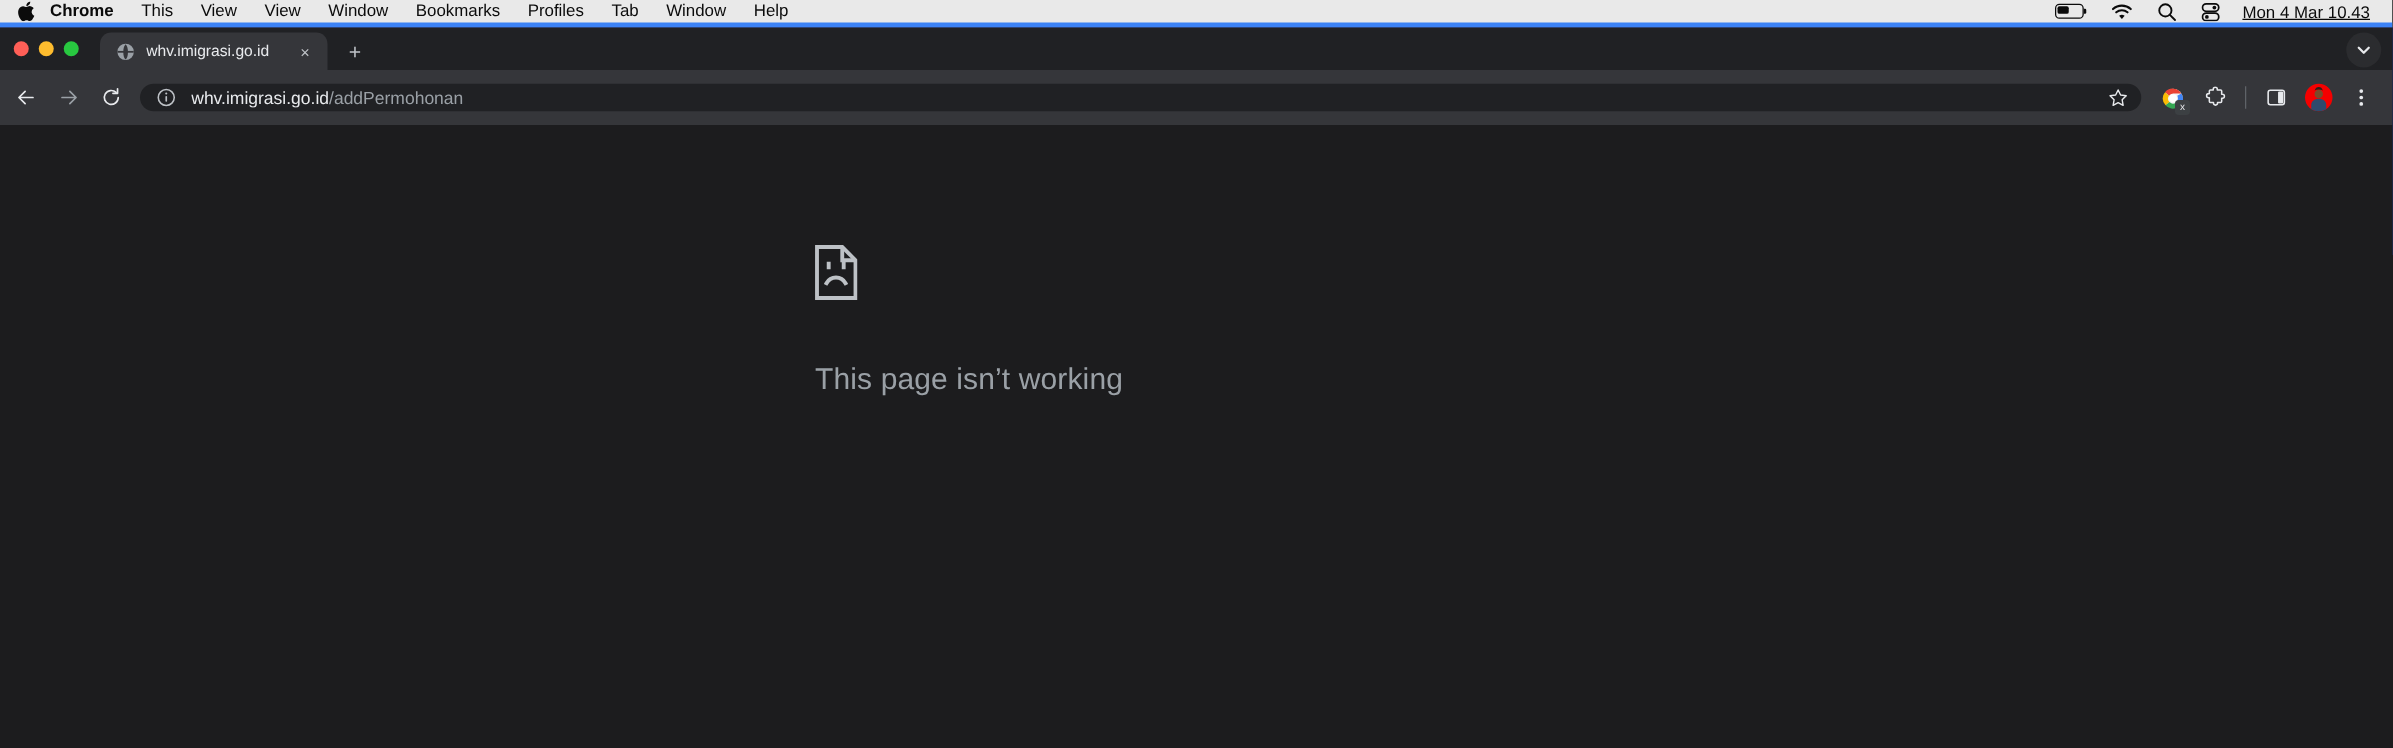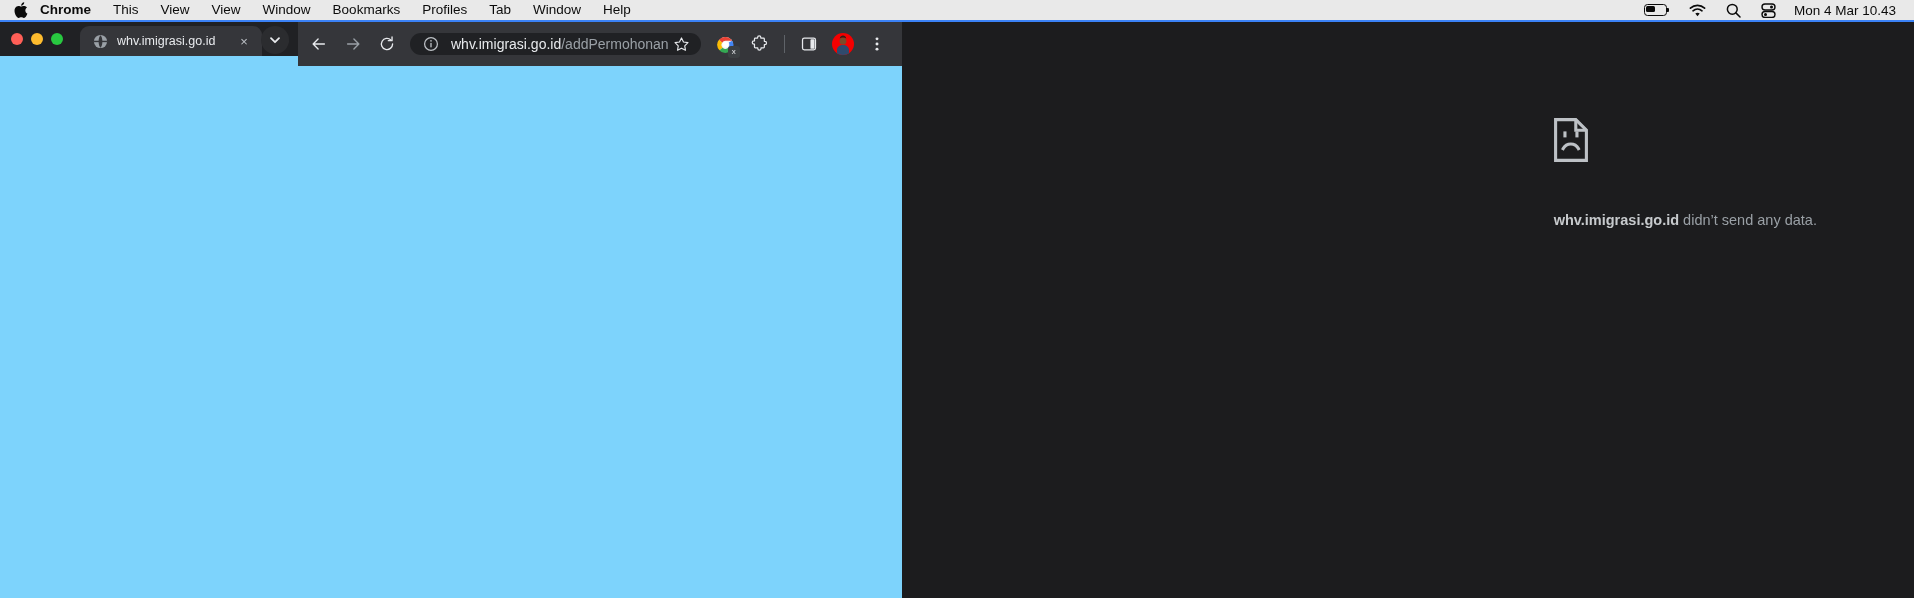--- a/index.html
+++ b/index.html
@@ -11,47 +11,47 @@
   }
 
   
   .menubar {
     height:22px; width:100%;
     background:#e9e9e9;
     display:flex; align-items:center;
     padding:0 14px 0 10px;
     color:#0b0b0b;
     font-size:13.5px;
-    border-bottom:2px solid #3b82f6;
+    border-bottom:4px solid #3b82f6;
   }
   .apple-logo { width:22px; display:flex; justify-content:center; align-items:center; }
   .apple-logo svg { display:block; }
   .menubar-item { padding:0 11px; white-space:nowrap; line-height:22px; }
   .menubar-item.bold { font-weight:bold; padding-left:8px; }
   .menubar-spacer { flex:1; }
   .status-item { display:flex; align-items:center; justify-content:center; padding:0 10px; }
-  .clock { font-size:13.5px; padding:0 4px 0 8px; white-space:nowrap; }
+  .clock { font-size:13.5px; padding:0 4px 0 8px; white-space:nowrap;text-decoration:underline; }
 
   
   .battery { position:relative; width:25px; height:12px; }
   .battery-body {
     position:absolute; left:0; top:0; width:23px; height:12px;
     border:1.3px solid #0b0b0b; border-radius:3.5px;
   }
   .battery-fill {
     position:absolute; left:1.8px; top:1.8px; width:9px; height:6.5px;
     background:#0b0b0b; border-radius:1.5px;
   }
   .battery-tip {
     position:absolute; right:0; top:4px; width:2px; height:4px;
     background:#0b0b0b; border-radius:0 1px 1px 0;
   }
 
   
-  .chrome-window { width:100%; height:576px; background:#7dd3fc; display:flex; flex-direction:row; }
+  .chrome-window { width:100%; height:576px; background:#1d4ed8; display:flex; flex-direction:column; }
 
   
   .tabstrip {
     height:34px; background:#202124;
     display:flex; align-items:flex-end; padding-left:11px; position:relative;
   }
   .traffic-lights { display:flex; align-items:center; gap:8px; height:34px; padding-right:17px; }
   .light { width:12px; height:12px; border-radius:50%; }
   .light.red { background:#ff5f57; }
   .light.yellow { background:#febc2e; }
@@ -314,19 +314,17 @@
     <div class="sad-doc">
       <svg width="34" height="44" viewBox="0 0 34 44">
         <path d="M1.6 1.6h20.2l10.6 10.6v30.2H1.6z" fill="none" stroke="#bdc1c6" stroke-width="3.1" stroke-linejoin="miter"></path>
         <path d="M21.8 1.6v10.6h10.6" fill="none" stroke="#bdc1c6" stroke-width="3.1"></path>
         <rect x="9.4" y="13.4" width="3.1" height="6" fill="#bdc1c6"></rect>
         <rect x="21.4" y="13.4" width="3.1" height="6" fill="#bdc1c6"></rect>
         <path d="M9.2 30.6c1.6-3 4.4-4.6 7.6-4.6s6 1.6 7.6 4.6" fill="none" stroke="#bdc1c6" stroke-width="3.1" stroke-linecap="square"></path>
       </svg>
     </div>
 
-
-    <div class="err-subtitle">
-      <span class="host">whv.imigrasi.go.id</span><span> didn’t send any data.</span>
-    </div>
+    <h1 class="err-title">This page isn’t working</h1>
+
 
   </div>
 </div>
 
 </body></html>

